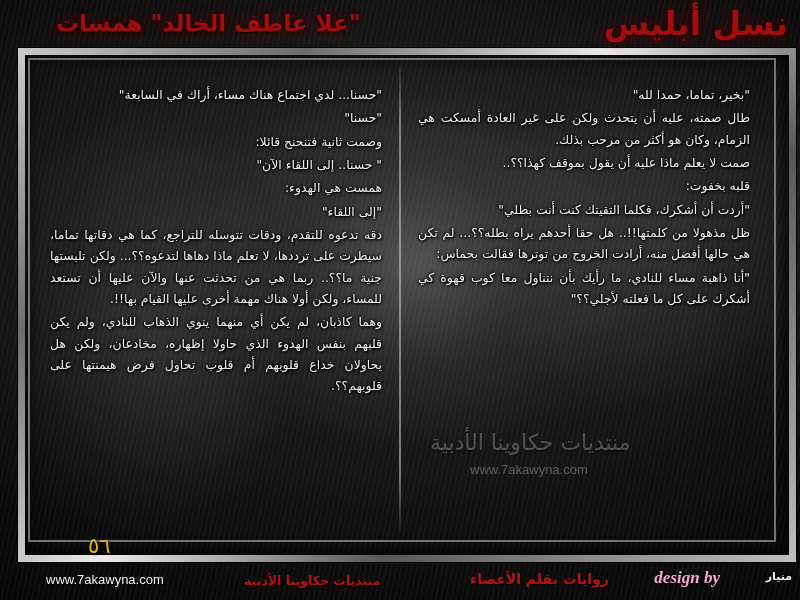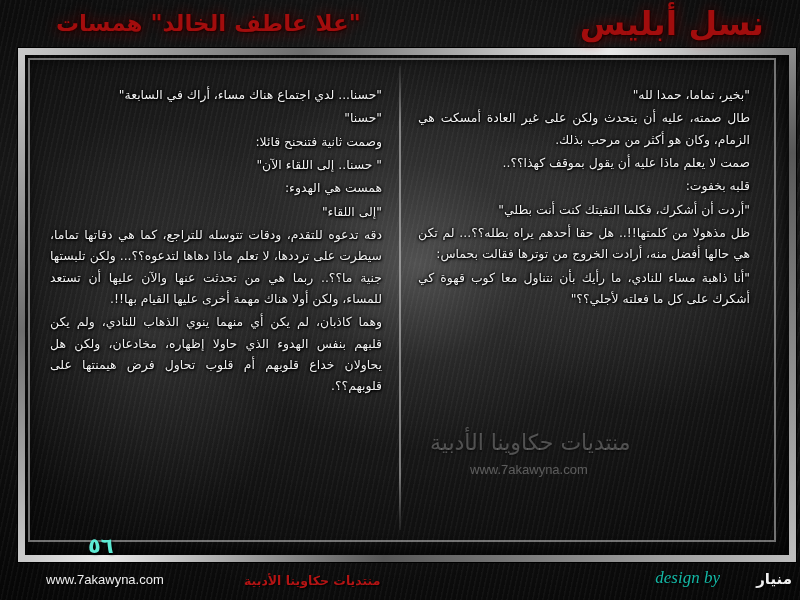--- a/index.html
+++ b/index.html
@@ -53,21 +53,21 @@
   .hdr-title {
     position: absolute;
     top: 4px;
     color: #a20d0d;
     font-weight: bold;
     letter-spacing: 2px;
     text-shadow: 0 0 6px #000, 1px 1px 0 #3a0000, 0 0 14px rgba(160,0,0,0.7);
     white-space: nowrap;
   }
   #title-main {
-    right: 36px;
+    right: 12px;
     font-size: 33px;
   }
   #title-sub {
     left: 56px;
     top: 10px;
     font-size: 23px;
   }
 
   
   #outer-frame {
@@ -147,25 +147,24 @@
     font-size: 13px;
     z-index: 4;
     font-family: "Liberation Sans", sans-serif;
   }
 
   
   #page-number {
     position: absolute;
     left: 88px;
     top: 534px;
-    color: #5eead4;
+    color: #eab308;
     font-size: 21px;
     z-index: 7;
     text-shadow: 1px 1px 3px #000;
-    font-weight: bold;
   }
 
   
   #footer {
     position: absolute;
     left: 0;
     bottom: 0;
     width: 800px;
     height: 36px;
     z-index: 8;
@@ -194,31 +193,32 @@
     left: 470px;
     top: 7px;
     color: #b41414;
     font-size: 14px;
     font-weight: bold;
     text-shadow: 1px 1px 2px #000;
   }
   #foot-design {
     right: 80px;
     top: 4px;
-    color: #14b8a6;
+    color: #f9a8d4;
     font-size: 17px;
     font-style: italic;
     font-family: "Liberation Serif", serif;
     text-shadow: 1px 1px 3px #000;
+    font-weight: bold;
   }
   #foot-designer {
     right: 8px;
     top: 6px;
     color: #f0f0f0;
-    font-size: 15px;
+    font-size: 11px;
     font-weight: bold;
     text-shadow: 1px 1px 3px #000;
     text-align: right;
   }
 </style>
 </head>
 <body>
 
 <div id="page">
 
@@ -259,17 +259,18 @@
       <p>وهما كاذبان، لم يكن أي منهما ينوي الذهاب للنادي، ولم يكن قلبهم بنفس الهدوء الذي حاولا إظهاره، مخادعان، ولكن هل يحاولان خداع قلوبهم أم قلوب تحاول فرض هيمنتها على قلوبهم؟؟.</p>
     </div>
 
   </div>
 
   <div id="page-number">٥٦</div>
 
   <div id="footer">
     <div class="foot" id="foot-site">www.7akawyna.com</div>
     <div class="foot" id="foot-forum">منتديات حكاوينا الأدبية</div>
+    <div class="foot" id="foot-novels">روايات بقلم الأعضاء</div>
     <div class="foot" id="foot-design">design by</div>
     <div class="foot" id="foot-designer">منيار</div>
   </div>
 
 </div>
 
 </body></html>

